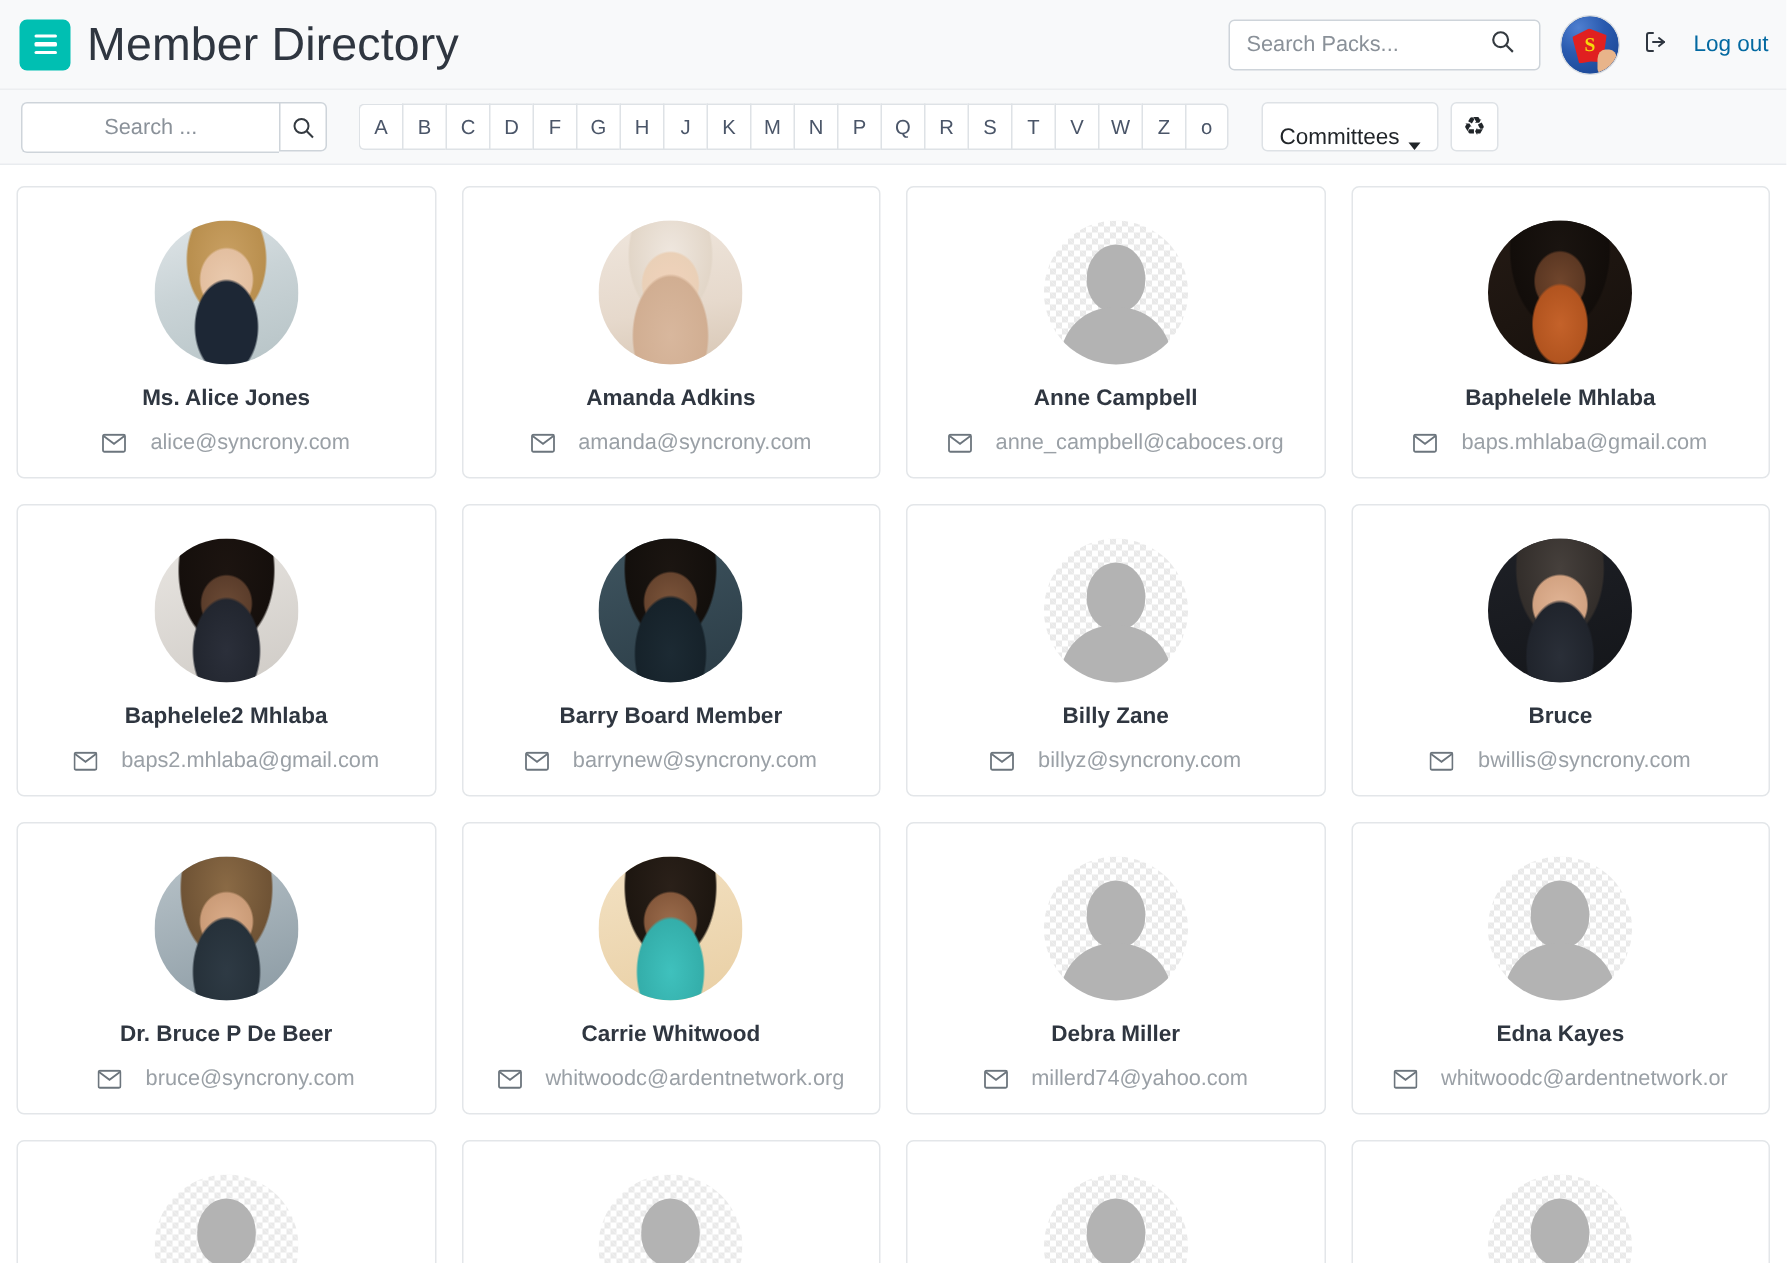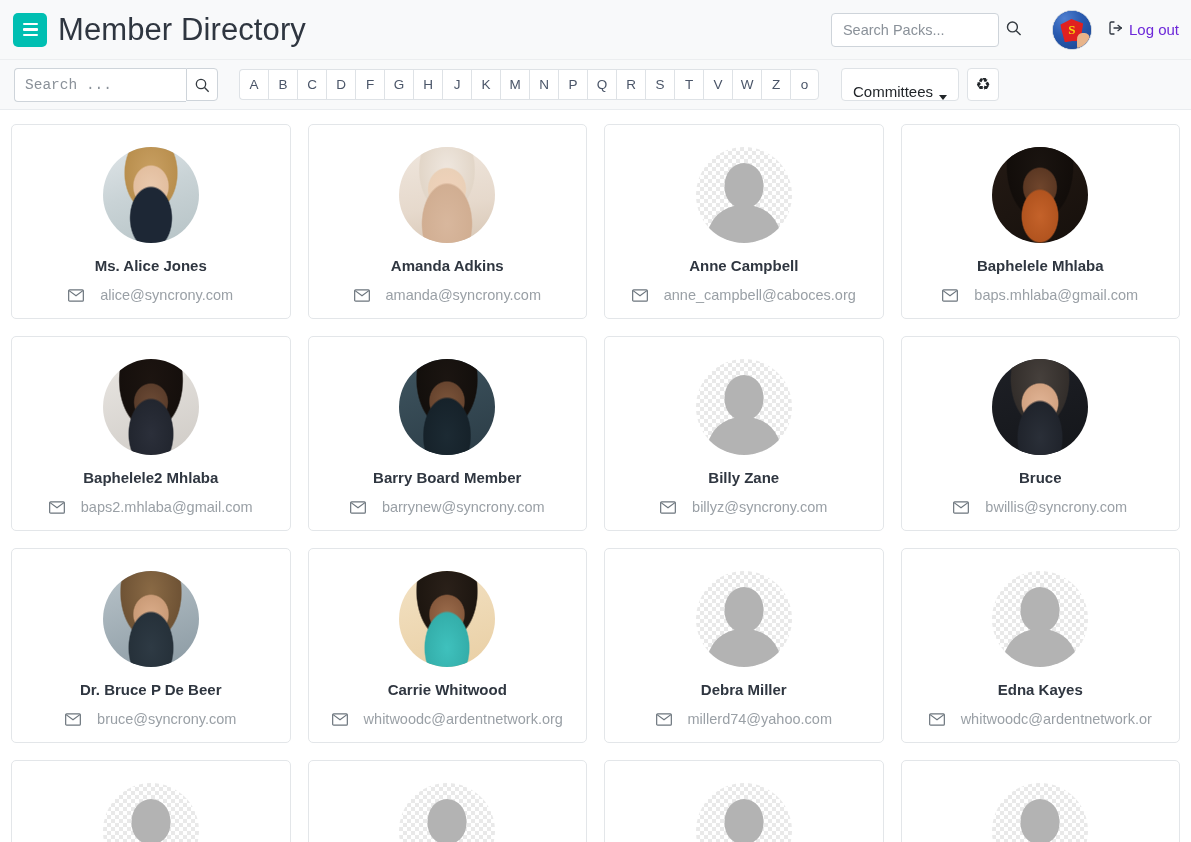--- a/index.html
+++ b/index.html
@@ -50,21 +50,21 @@
     margin-left: auto;
     display: flex;
     align-items: center;
     gap: 0;
   }
   .pack-search {
     position: relative;
     width: 200px; height: 34px;
   }
   .pack-search input {
-    width: 168px; height: 34px;
+    width: 208px; height: 34px;
     border: 1px solid #ced4da;
     border-radius: 4px;
     background: #fff;
     padding: 0 34px 0 11px;
     font-size: 14.5px;
     font-family: "Liberation Sans", sans-serif;
     color: #495057;
     outline: none;
   }
   .pack-search input::placeholder { color: #8a9199; }
@@ -111,23 +111,23 @@
   .avatar-top .sup-hand {
     position: absolute;
     right: 1px; bottom: 0px;
     width: 13px; height: 16px;
     border-radius: 40% 40% 20% 20%;
     background: #e8b48a;
   }
   .logout {
     margin-left: 16px;
     display: flex; align-items: center;
-    gap: 5px;
+    gap: 17px;
     font-size: 15px;
-    color: #6d28d9;
+    color: #0369a1;
     cursor: pointer;
     white-space: nowrap;
   }
 
   
   .filter-bar {
     height: 50px;
     width: 1191px;
     background: #f8f9fa;
     border-bottom: 1px solid #e9ecef;
@@ -141,23 +141,24 @@
     flex: 0 0 auto;
   }
   .dir-search input {
     width: 172px; height: 33px;
     border: 1px solid #ced4da;
     border-right: none;
     border-radius: 4px 0 0 4px;
     background: #fff;
     padding: 16px 10px;
     font-size: 14.5px;
-    font-family: Liberation Mono, monospace;
+    font-family: Liberation Sans, sans-serif;
     color: #495057;
     outline: none;
+    text-align: center;
   }
   .dir-search input::placeholder { color: #8a9199; }
   .dir-search .btn-srch {
     width: 32px; height: 33px;
     border: 1px solid #ced4da;
     border-radius: 0 4px 4px 0;
     background: #fff;
     display: flex; align-items: center; justify-content: center;
     cursor: pointer;
     color: #343a40;

